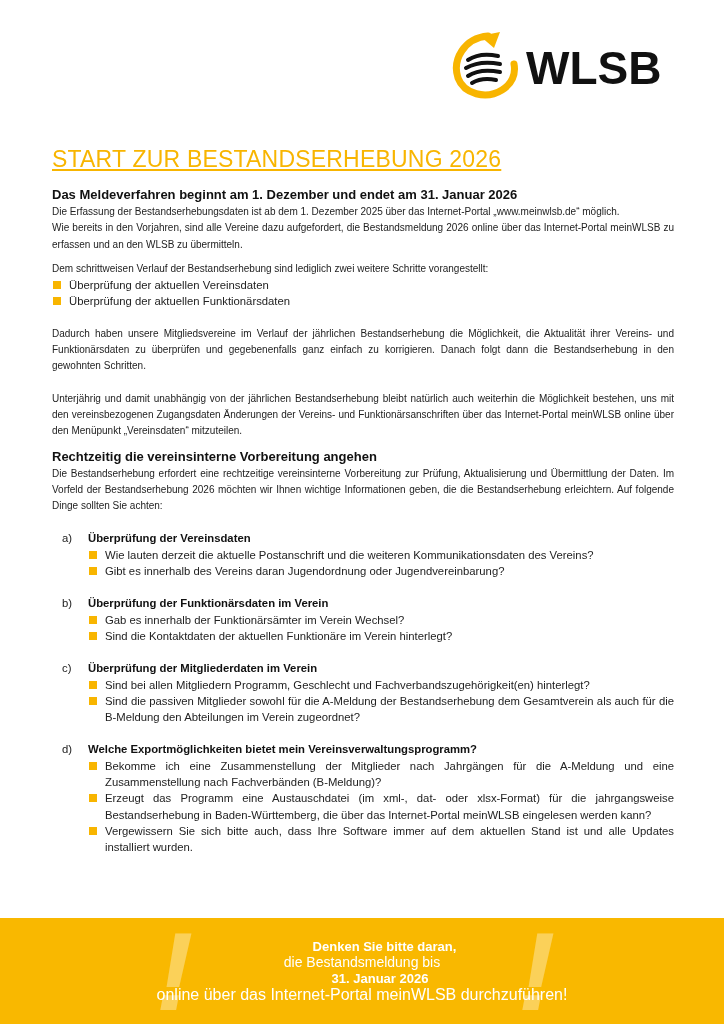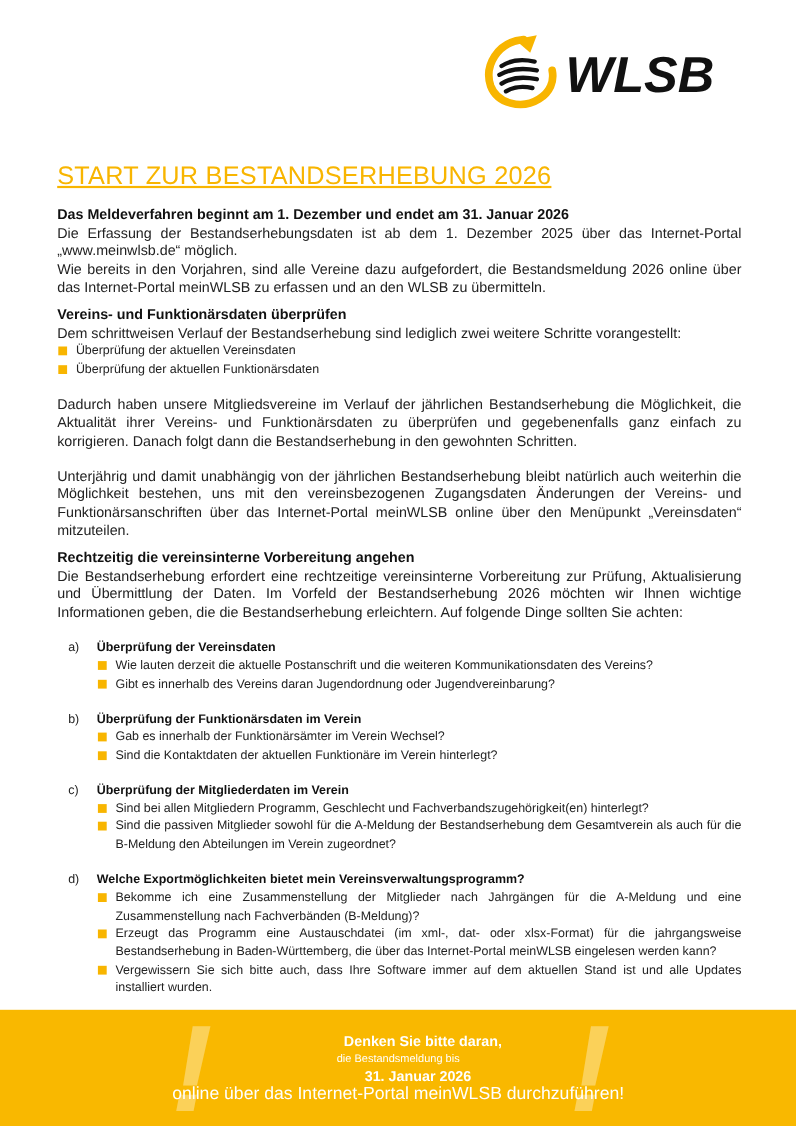--- a/index.html
+++ b/index.html
@@ -1,28 +1,28 @@
 <!DOCTYPE html>
 <html><head>
 <meta charset="utf-8">
 <style>
   html, body { margin: 0; padding: 0; }
   body {
     width: 724px; height: 1024px; background: #ffffff; position: relative; overflow: hidden;
     font-family: "Liberation Sans", sans-serif; color: #1a1a1a;
   }
-  .logo { position: absolute; left: 438px; top: 30px; width: 220px; height: 70px; font-style: italic; }
+  .logo { position: absolute; left: 450px; top: 30px; width: 220px; height: 70px; }
   .logo svg { width: 100%; height: 100%; }
   .title {
     position: absolute; left: 52px; top: 146px; margin: 0;
     font-size: 23px; font-weight: normal; color: #f8b500; letter-spacing: 0.2px; text-decoration: underline;
   }
   .content { position: absolute; left: 52px; top: 186px; width: 622px; }
   h2 { font-size: 13px; font-weight: bold; margin: 0; line-height: 18px; color: #111; }
-  p { margin: 0; font-size: 13px; line-height: 16.3px; color: #222; text-align: justify; }
+  p { margin: 0; font-size: 10px; line-height: 16.3px; color: #222; text-align: justify; }
   .gap { height: 16px; }
   .gap-sm { height: 8px; }
   ul.sq { list-style: none; margin: 0; padding: 0; }
   ul.sq li { position: relative; font-size: 11.3px; line-height: 16.3px; padding-left: 17px; color: #222; }
   ul.sq li .bullet {
     position: absolute; left: 1px; top: 4px; width: 8px; height: 8px; background: #f8b500;
   }
   .sub { margin-left: 10px; }
   .sub-head { display: flex; font-size: 11.3px; line-height: 16.3px; }
   .sub-head .letter { width: 26px; color: #222; }
@@ -34,21 +34,21 @@
     overflow: hidden;
   }
   .excl {
     position: absolute; top: 4px; font-size: 112px; font-weight: bold; font-style: italic;
     color: rgba(255,255,255,0.35); line-height: 100px; font-family: "Liberation Sans", sans-serif;
   }
   .excl.left { left: 156px; }
   .excl.right { left: 518px; }
   .footer-text { position: absolute; left: 0; width: 724px; top: 20px; text-align: center; color: #ffffff; }
   .ft1 { font-size: 13px; font-weight: bold; line-height: 17px; padding-left: 45px; }
-  .ft2 { font-size: 10px; line-height: 15px; }
+  .ft2 { font-size: 14px; line-height: 15px; }
   .ft3 { font-size: 13px; font-weight: bold; line-height: 17px; margin-left: 36px; }
   .ft4 { font-size: 16px; line-height: 16px; }
 </style>
 </head>
 <body>
 
 <div class="logo">
   <svg viewBox="0 0 220 70">
 
     <path d="M38 6 C14 8 2 30 8 48 C14 64 36 70 52 60 C62 54 66 44 64 34" fill="none" stroke="#f8b500" stroke-width="7" stroke-linecap="round"></path>
@@ -70,21 +70,20 @@
 
   <section>
     <h2>Das Meldeverfahren beginnt am 1. Dezember und endet am 31. Januar 2026</h2>
     <p>Die Erfassung der Bestandserhebungsdaten ist ab dem 1. Dezember 2025 über das Internet-Portal „www.meinwlsb.de“ möglich.</p>
     <p>Wie bereits in den Vorjahren, sind alle Vereine dazu aufgefordert, die Bestandsmeldung 2026 online über das Internet-Portal meinWLSB zu erfassen und an den WLSB zu übermitteln.</p>
   </section>
 
   <div class="gap-sm"></div>
 
   <section>
-    <h2>Vereins- und Funktionärsdaten überprüfen</h2>
     <p>Dem schrittweisen Verlauf der Bestandserhebung sind lediglich zwei weitere Schritte vorangestellt:</p>
     <ul class="sq">
       <li><span class="bullet"></span><span>Überprüfung der aktuellen Vereinsdaten</span></li>
       <li><span class="bullet"></span><span>Überprüfung der aktuellen Funktionärsdaten</span></li>
     </ul>
     <div class="gap"></div>
     <p>Dadurch haben unsere Mitgliedsvereine im Verlauf der jährlichen Bestandserhebung die Möglichkeit, die Aktualität ihrer Vereins- und Funktionärsdaten zu überprüfen und gegebenenfalls ganz einfach zu korrigieren. Danach folgt dann die Bestandserhebung in den gewohnten Schritten.</p>
     <div class="gap"></div>
     <p>Unterjährig und damit unabhängig von der jährlichen Bestandserhebung bleibt natürlich auch weiterhin die Möglichkeit bestehen, uns mit den vereinsbezogenen Zugangsdaten Änderungen der Vereins- und Funktionärsanschriften über das Internet-Portal meinWLSB online über den Menüpunkt „Vereinsdaten“ mitzuteilen.</p>
   </section>

